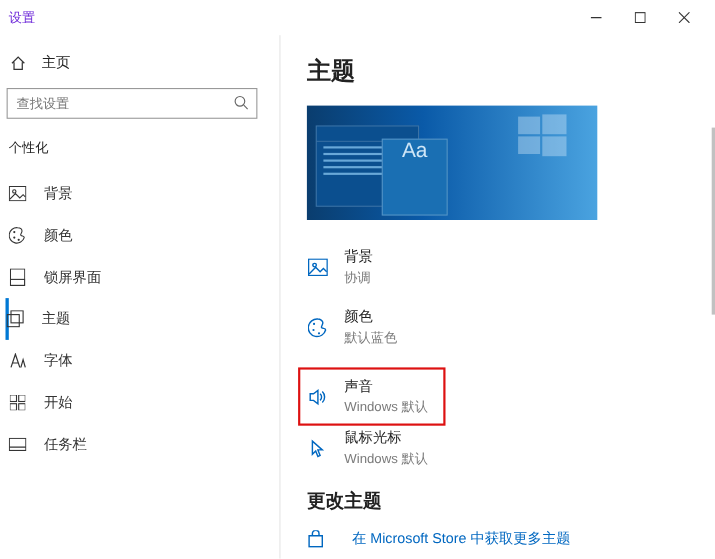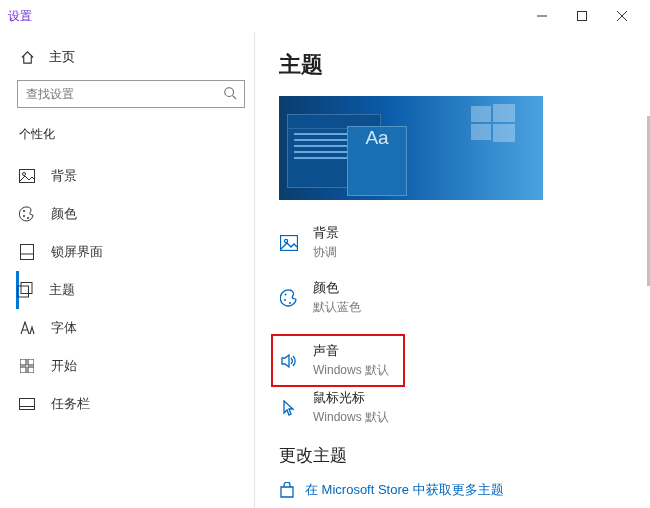--- a/index.html
+++ b/index.html
@@ -2,21 +2,21 @@
 <html><head>
 <meta charset="utf-8">
 <style>
 *{margin:0;padding:0;box-sizing:border-box;font-family:"Microsoft YaHei","Segoe UI",sans-serif}
 body{width:650px;height:508px;background:#fff;overflow:hidden;position:relative}
 .titlebar{height:32px;display:flex;align-items:center;padding:0 8px;font-size:12px;color:#6d28d9}
 .titlebar-title{flex:1}
 .win-controls{display:flex;gap:0}
 .win-btn{width:40px;height:32px;display:flex;align-items:center;justify-content:center;color:#333}
 .content{display:flex;height:calc(100% - 32px)}
-.sidebar{width:255px;padding:12px 0 0 17px;border-right:1px solid #e5e5e5;height:100%}
+.sidebar{width:255px;padding:12px 0 0 6px;border-right:1px solid #e5e5e5;height:100%}
 .home-row{display:flex;align-items:center;gap:14px;padding:4px 0 14px 2px;font-size:13px;color:#222}
 .search-wrap{position:relative;margin-bottom:18px;width:228px}
 .search-input{width:100%;height:28px;border:1px solid #999;padding:0 28px 0 8px;font-size:12px;background:#fff}
 .search-icon{position:absolute;right:8px;top:6px;color:#666}
 .section-title{font-size:12px;font-weight:normal;color:#222;margin-bottom:14px;padding-left:2px}
 .nav-item{display:flex;align-items:center;gap:16px;height:38px;padding-left:2px;font-size:13px;color:#333;cursor:pointer}
 .nav-item.active{border-left:3px solid #0078d4;padding-left:0;margin-left:-1px}
 .nav-item.active .nav-icon{margin-left:-2px}
 .nav-icon{width:16px;display:flex;justify-content:center;color:#333}
 .main{flex:1;padding:18px 0 0 24px;position:relative;overflow:hidden}
@@ -27,22 +27,22 @@
 .preview-window .line{height:2px;background:#69a8d8;margin:4px 6px 0}
 .preview-accent{position:absolute;top:30px;left:68px;width:60px;height:70px;background:#1a6fb3;border:1px solid rgba(255,255,255,.25);display:flex;align-items:flex-start;justify-content:center;color:#cfe6f7;font-size:19px}
 .preview-flag{position:absolute;top:8px;right:28px;width:44px;height:38px;opacity:.35}
 .preview-flag div{position:absolute;background:#e7f4ff}
 .opt{display:flex;align-items:center;gap:14px;margin-bottom:18px;cursor:pointer}
 .opt.highlight{border:2px solid #d11;padding:6px 6px;margin-left:-8px;width:134px;margin-bottom:2px}
 .opt-icon{width:20px;display:flex;justify-content:center;color:#0067c0}
 .opt-text{display:flex;flex-direction:column}
 .opt-title{font-size:13px;color:#222}
 .opt-sub{font-size:12px;color:#7a7a7a;margin-top:2px}
-.section-h2{font-size:17px;font-weight:400;color:#222;margin:12px 0 14px}
-.store-link{display:flex;align-items:center;gap:10px;font-size:13px;color:#0067c0;margin-bottom:20px;cursor:pointer}
+.section-h2{font-size:17px;font-weight:700;color:#222;margin:12px 0 14px}
+.store-link{display:flex;align-items:center;gap:25px;font-size:13px;color:#0067c0;margin-bottom:20px;cursor:pointer}
 .scrollbar{position:absolute;right:0;top:84px;width:3px;height:170px;background:#c1c1c1}
 svg{display:block}
 </style>
 </head>
 <body>
 
 <div class="titlebar">
   <span class="titlebar-title">设置</span>
   <div class="win-controls">
     <div class="win-btn">

